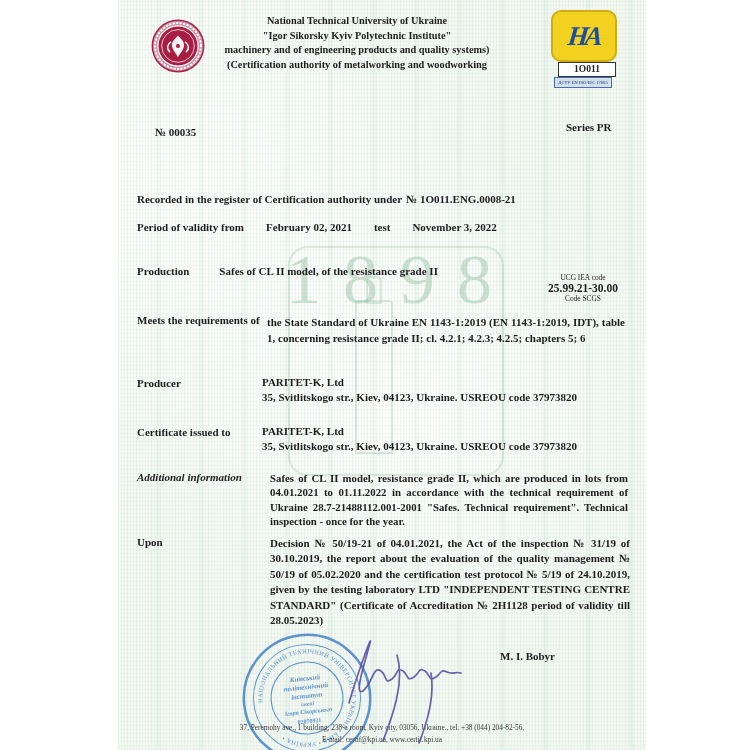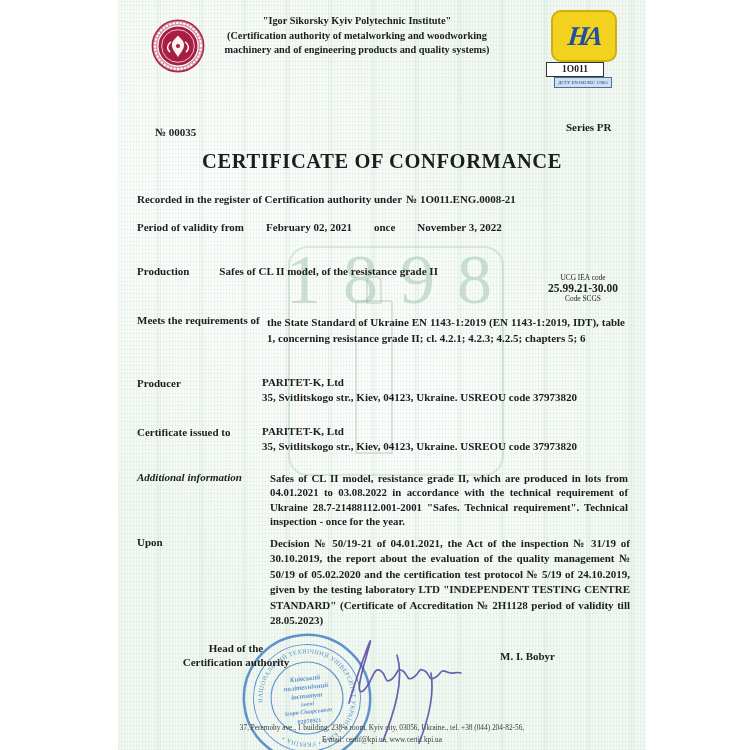--- a/index.html
+++ b/index.html
@@ -22,21 +22,21 @@
   
   #org-block{left:88px;top:14px;width:302px;text-align:center;
              font-weight:bold;font-size:10.3px;line-height:14.6px;z-index:3;}
   
   #kpi-emblem{left:32px;top:18px;width:56px;height:56px;z-index:3;}
   
   #naau{left:433px;top:10px;width:62px;height:48px;background:#f2d21f;
         border:2px solid #cfae13;border-radius:10px;display:flex;align-items:center;justify-content:center;z-index:3;}
   #naau .monogram{color:#1f4fa0;font-weight:bold;font-style:italic;font-size:27px;
         letter-spacing:-4px;transform:skewX(-6deg);line-height:1;}
-  #naau-code{left:428px;top:62px;width:56px;height:13px;background:#fff;border:1px solid #333;
+  #naau-code{left:440px;top:62px;width:56px;height:13px;background:#fff;border:1px solid #333;
         font-weight:bold;font-size:9.5px;text-align:center;line-height:13px;z-index:3;}
   #naau-std{left:436px;top:77px;width:56px;height:9px;background:#cfe0f0;border:1px solid #4a6f9e;
         color:#17386b;font-size:4.6px;text-align:center;line-height:9px;white-space:nowrap;overflow:hidden;z-index:3;}
   
   #cert-no{left:37px;top:126px;z-index:3;}
   #series{left:420px;top:121px;z-index:3;padding-left:28px;}
   #title{left:0;top:150px;width:100%;text-align:center;font-weight:bold;font-size:20.5px;
          letter-spacing:0.6px;z-index:3;}
   
   #recorded{left:19px;top:189px;z-index:3;}
@@ -91,44 +91,44 @@
       <circle cx="30" cy="30" r="27.5" fill="#d394a6" stroke="#a8274a" stroke-width="1.6"></circle>
       <circle cx="30" cy="30" r="21.5" fill="#a81e42" stroke="#ffffff" stroke-width="1.2"></circle>
       <circle cx="30" cy="30" r="24.6" fill="none" stroke="#ffffff" stroke-width="2.2" stroke-dasharray="0.6,3.2" stroke-linecap="round"></circle>
       <circle cx="30" cy="30" r="17.5" fill="none" stroke="#ffffff" stroke-width="0.8"></circle>
       <path d="M30,19 C34,23 38,26 36,32 C34,37 32,38 30,42 C28,38 26,37 24,32 C22,26 26,23 30,19 Z" fill="#ffffff" opacity="0.95"></path>
       <path d="M22,26 C18,29 18,33 21,36 M38,26 C42,29 42,33 39,36" stroke="#ffffff" stroke-width="1.6" fill="none" stroke-linecap="round"></path>
       <circle cx="30" cy="30" r="2.2" fill="#a81e42"></circle>
     </svg>
 
     <div class="abs" id="org-block">
+      <div>National Technical University of Ukraine</div>
       <div>"Igor Sikorsky Kyiv Polytechnic Institute"</div>
+      <div>machinery and of engineering products and quality systems)</div>
       <div>(Certification authority of metalworking and woodworking</div>
-      <div>machinery and of engineering products and quality systems)</div>
     </div>
 
     <div class="abs" id="naau">
       <span class="monogram">НА</span>
     </div>
     <div class="abs" id="naau-code">1О011</div>
     <div class="abs" id="naau-std">ДСТУ EN ISO/IEC 17065</div>
 
     <div class="abs lbl" id="cert-no">№ 00035</div>
     <div class="abs lbl" id="series">Series PR</div>
-    <div class="abs" id="title">CERTIFICATE OF CONFORMANCE</div>
 
     <div class="abs" id="recorded">
       <span class="lbl">Recorded in the register of Certification authority under</span>
       <span class="val">№ 1О011.ENG.0008-21</span>
     </div>
 
     <div class="abs" id="validity">
       <span class="lbl">Period of validity from</span>
       <span class="val">February 02, 2021</span>
-      <span class="val">once</span>
+      <span class="val">test</span>
       <span class="val">November 3, 2022</span>
     </div>
 
     <div class="abs" id="production">
       <span class="lbl">Production</span>
       <span class="val" style="margin-left:26px">Safes of CL II model, of the resistance grade II</span>
     </div>
 
     <div class="abs" id="codes">
       <div class="tiny">UCG IEA code</div>
@@ -141,29 +141,25 @@
 
     <div class="abs lbl" id="producer-label">Producer</div>
     <div class="abs val" id="producer-name">PARITET-K, Ltd</div>
     <div class="abs val" id="producer-address">35, Svitlitskogo str., Kiev, 04123, Ukraine. USREOU code 37973820</div>
 
     <div class="abs lbl" id="issued-label">Certificate issued to</div>
     <div class="abs val" id="issued-name">PARITET-K, Ltd</div>
     <div class="abs val" id="issued-address">35, Svitlitskogo str., Kiev, 04123, Ukraine. USREOU code 37973820</div>
 
     <div class="abs lbl" id="additional-label">Additional information</div>
-    <div class="abs val just" id="additional-text">Safes of CL II model, resistance grade II, which are produced in lots from 04.01.2021 to 03.08.2022 in accordance with the technical requirement of Ukraine 28.7-21488112.001-2001 "Safes. Technical requirement". Technical inspection - once for the year.</div>
+    <div class="abs val just" id="additional-text">Safes of CL II model, resistance grade II, which are produced in lots from 04.01.2021 to 01.11.2022 in accordance with the technical requirement of Ukraine 28.7-21488112.001-2001 "Safes. Technical requirement". Technical inspection - once for the year.</div>
 
     <div class="abs lbl" id="upon-label">Upon</div>
     <div class="abs val just" id="upon-text">Decision № 50/19-21 of 04.01.2021, the Act of the inspection № 31/19 of 30.10.2019, the report about the evaluation of the quality management № 50/19 of 05.02.2020 and the certification test protocol № 5/19 of 24.10.2019, given by the testing laboratory LTD "INDEPENDENT TESTING CENTRE STANDARD" (Certificate of Accreditation № 2H1128 period of validity till 28.05.2023)</div>
 
-    <div class="abs lbl" id="head-label">
-      <div>Head of the</div>
-      <div>Certification authority</div>
-    </div>
 
     <svg class="abs" id="stamp" viewBox="0 0 140 140">
       <g fill="none" stroke="#4a86c8">
         <circle cx="70" cy="70" r="65" stroke-width="2.6"></circle>
         <circle cx="70" cy="70" r="55" stroke-width="1"></circle>
         <circle cx="70" cy="70" r="37" stroke-width="1.2"></circle>
       </g>
       <path id="ringPath" d="M70,70 m-46,0 a46,46 0 1,1 92,0 a46,46 0 1,1 -92,0" fill="none"></path>
       <text font-size="6.4" fill="#4a86c8" font-family="Liberation Serif, serif" letter-spacing="0.4">
         <textPath href="#ringPath">НАЦІОНАЛЬНИЙ ТЕХНІЧНИЙ УНІВЕРСИТЕТ УКРАЇНИ • КИЇВ • УКРАЇНА •</textPath>

